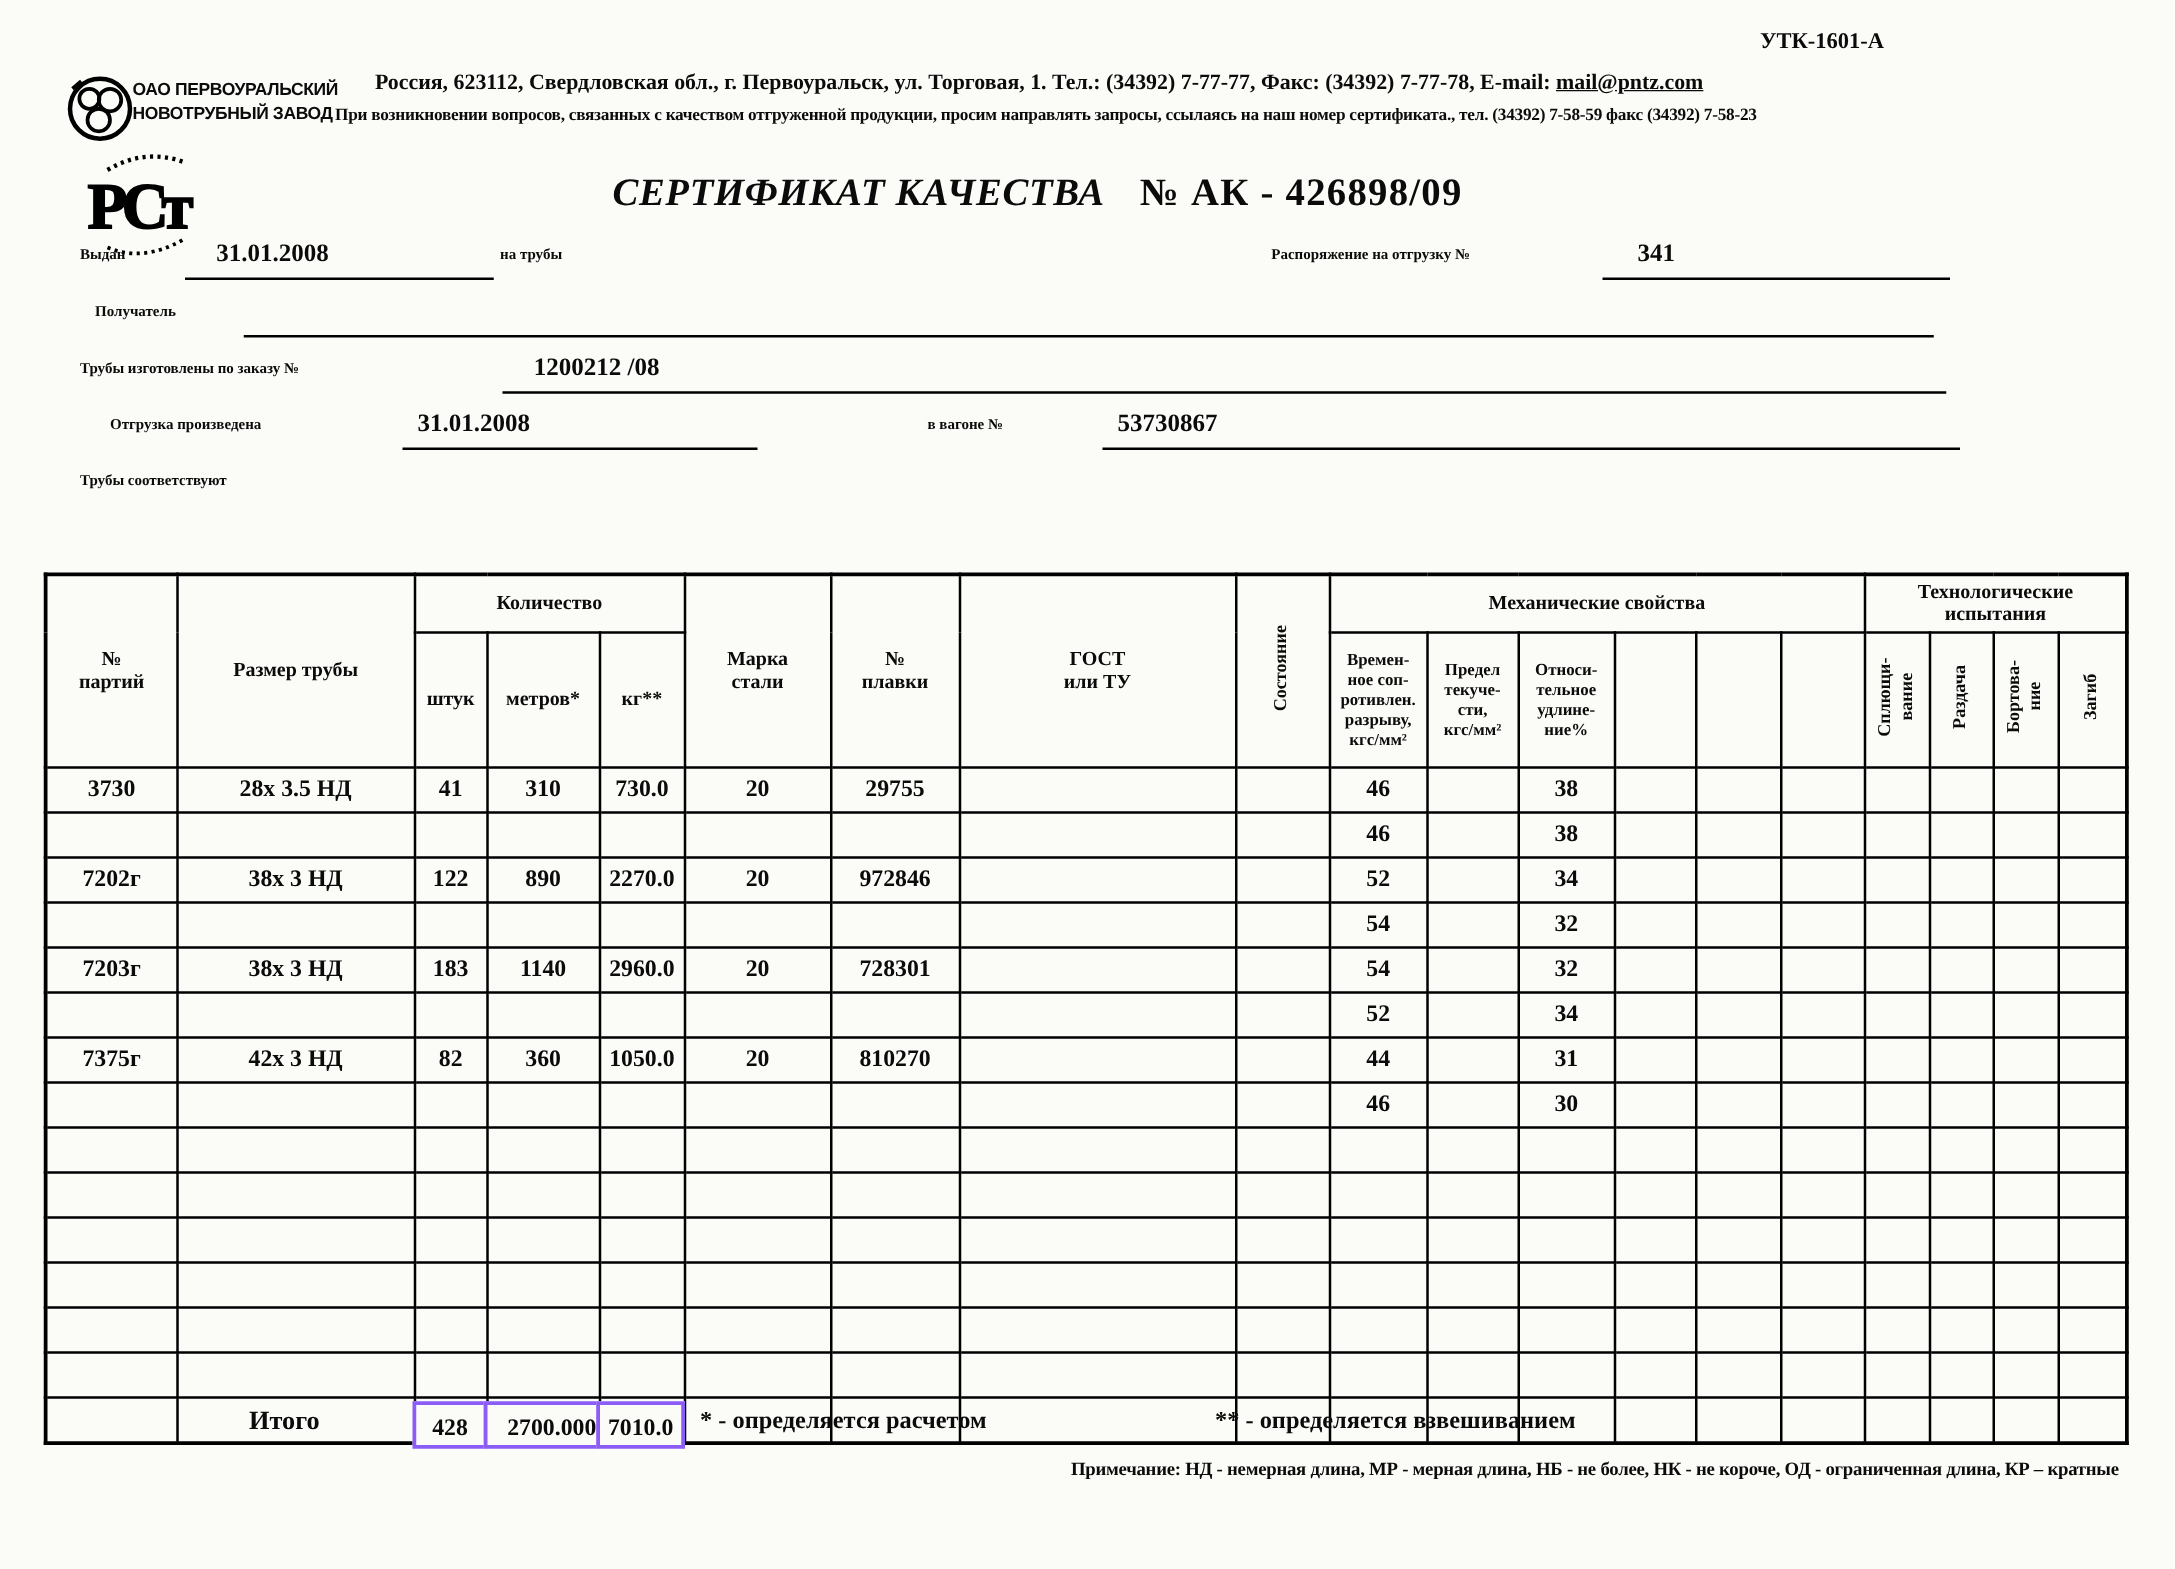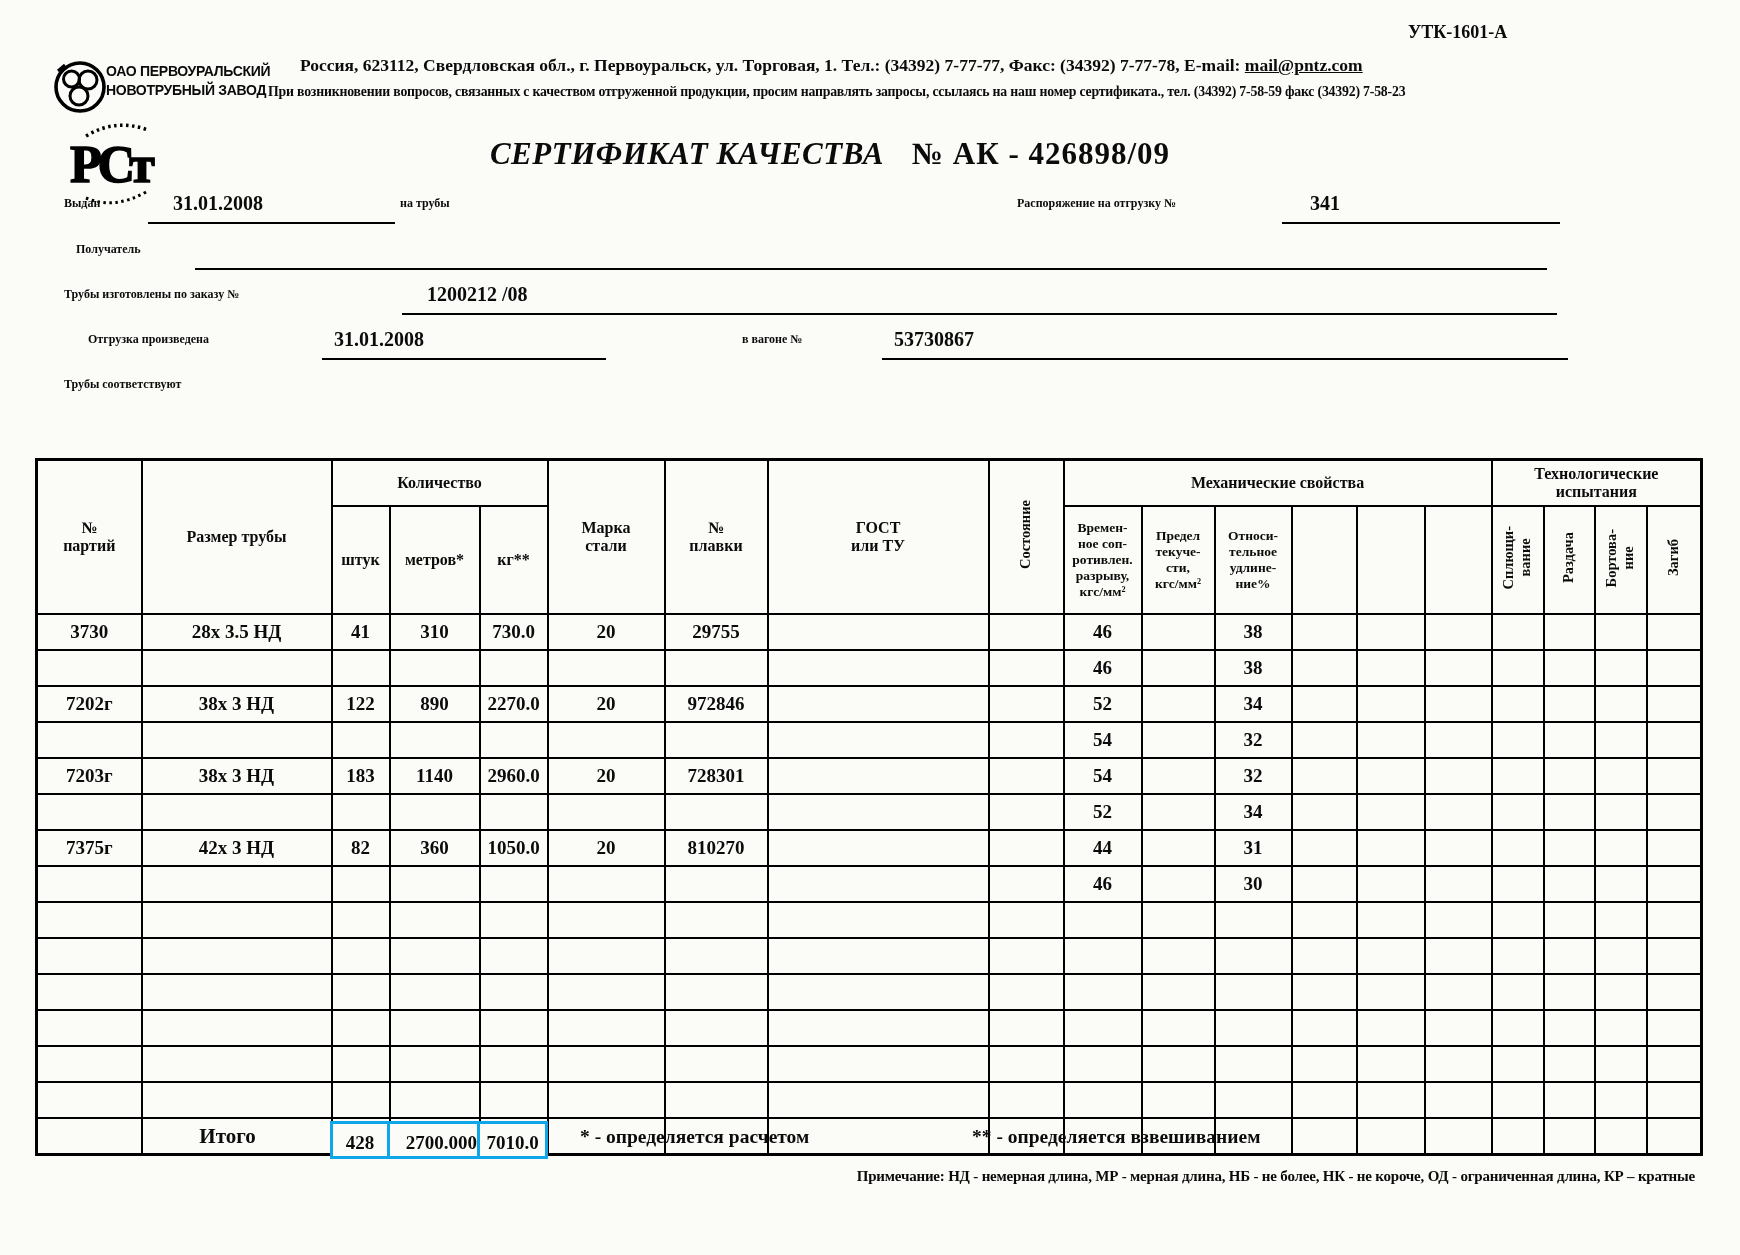--- a/index.html
+++ b/index.html
@@ -76,21 +76,21 @@
   }
   table.cert tbody td{height:34px;font-weight:bold;font-size:19px;}
 
   
   .totals-label{
     position:absolute;left:140px;top:1124px;width:175px;
     font-weight:bold;font-size:21px;text-align:center;
   }
   .tot-box{
     position:absolute;top:1121px;height:38px;line-height:38px;
-    border:3px solid #0ea5e9;box-sizing:border-box;
+    border:3px solid #8b5cf6;box-sizing:border-box;
     font-weight:bold;font-size:19px;text-align:center;background:#fbfbf8;
   }
   .fn{
     position:absolute;top:1126px;font-weight:bold;font-size:19.5px;white-space:nowrap;
   }
   .note-line{
     position:absolute;left:700px;top:1168px;width:995px;
     text-align:right;font-size:15px;font-weight:bold;letter-spacing:-0.2px;
     white-space:nowrap;
   }
@@ -538,17 +538,17 @@
           <td></td>
           <td></td>
         </tr>
       </tbody>
   </table>
 
   <div class="totals-label">Итого</div>
   <div class="tot-box" style="left:330px;width:60px;">428</div>
   <div class="tot-box" style="left:387px;width:93px;text-align:right;">2700.000</div>
   <div class="tot-box" style="left:477px;width:71px;">7010.0</div>
-  <div class="fn" style="left:580px;">* - определяется расчетом</div>
+  <div class="fn" style="left:560px;">* - определяется расчетом</div>
   <div class="fn" style="left:972px;">** - определяется взвешиванием</div>
   <div class="note-line">Примечание: НД - немерная длина, МР - мерная длина, НБ - не более, НК - не короче, ОД - ограниченная длина, КР – кратные</div>
 
 </div>
 
 </body></html>

